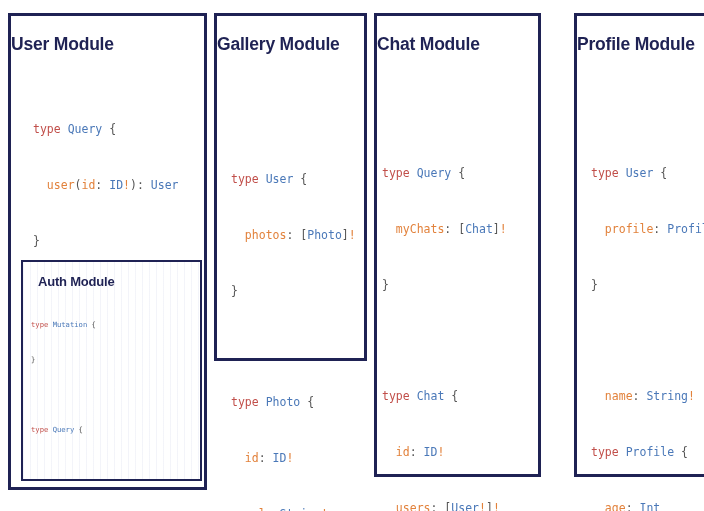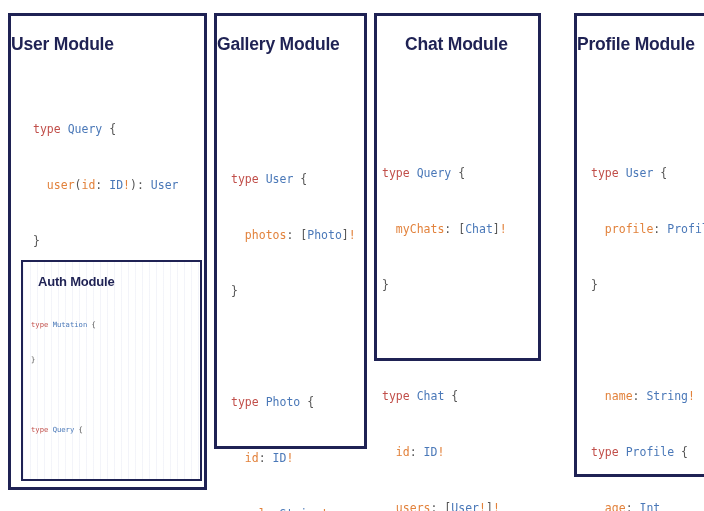--- a/index.html
+++ b/index.html
@@ -24,22 +24,22 @@
   }
 
   
   .panel {
     position: absolute;
     background: #ffffff;
     border: 3px solid #1f2254;
     box-sizing: border-box;
   }
   .panel-user    { left: 8px;   top: 13px;  width: 199px; height: 477px; }
-  .panel-gallery { left: 214px; top: 13px;  width: 153px; height: 436px; }
-  .panel-chat    { left: 374px; top: 13px;  width: 167px; height: 348px; padding-left: 28px; }
+  .panel-gallery { left: 214px; top: 13px;  width: 153px; height: 348px; }
+  .panel-chat    { left: 374px; top: 13px;  width: 167px; height: 464px; }
   .panel-profile { left: 548px; top: 13px;  width: 152px; height: 464px; margin-left: 26px; }
 
   
   .panel-auth {
     position: absolute;
     left: 10px;
     top: 244px;
     width: 181px;
     height: 221px;
     background: #ffffff;

